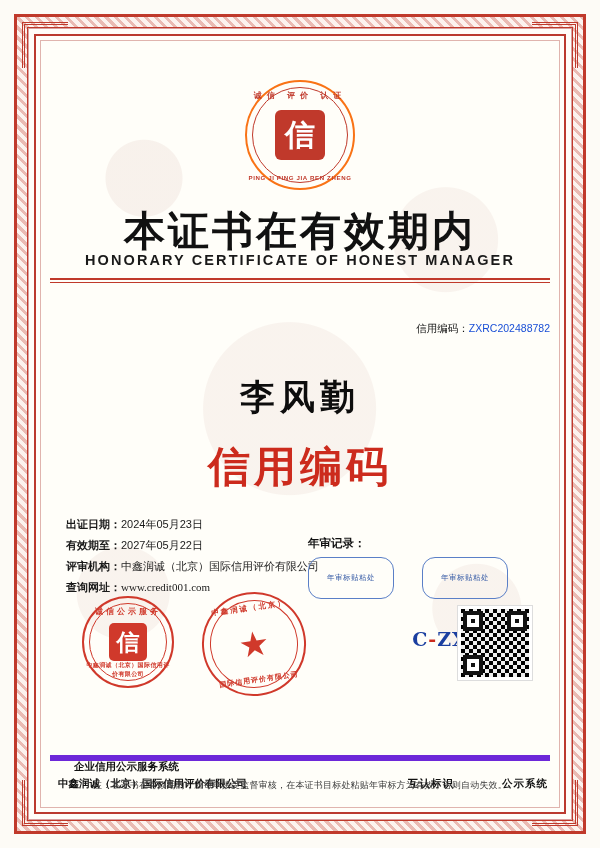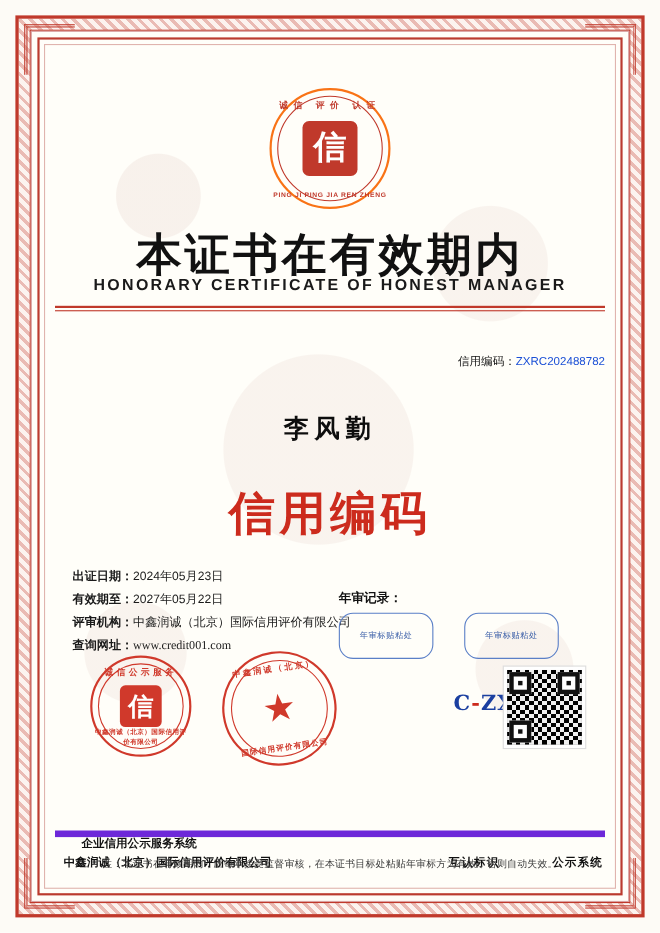--- a/index.html
+++ b/index.html
@@ -162,21 +162,21 @@
   }
   .uscc {
     position: absolute; left:0; right:0; top: 296px;
     text-align:center;
     font-size: 10.5px; color:#222;
   }
   .person {
     position: absolute; left:0; right:0; top: 330px;
     text-align:center;
     font-family:"DejaVu Serif", serif;
-    font-size: 23px; font-weight: bold; color:#0d0d0d;
+    font-size: 35px; font-weight: bold; color:#0d0d0d;
     letter-spacing: 5px;
   }
   .award {
     position: absolute; left:0; right:0; top: 395px;
     text-align:center;
     font-family:"DejaVu Serif", serif;
     font-size: 42px; font-weight: bold; color:#cc2b1d;
     letter-spacing: 4px;
   }
 

